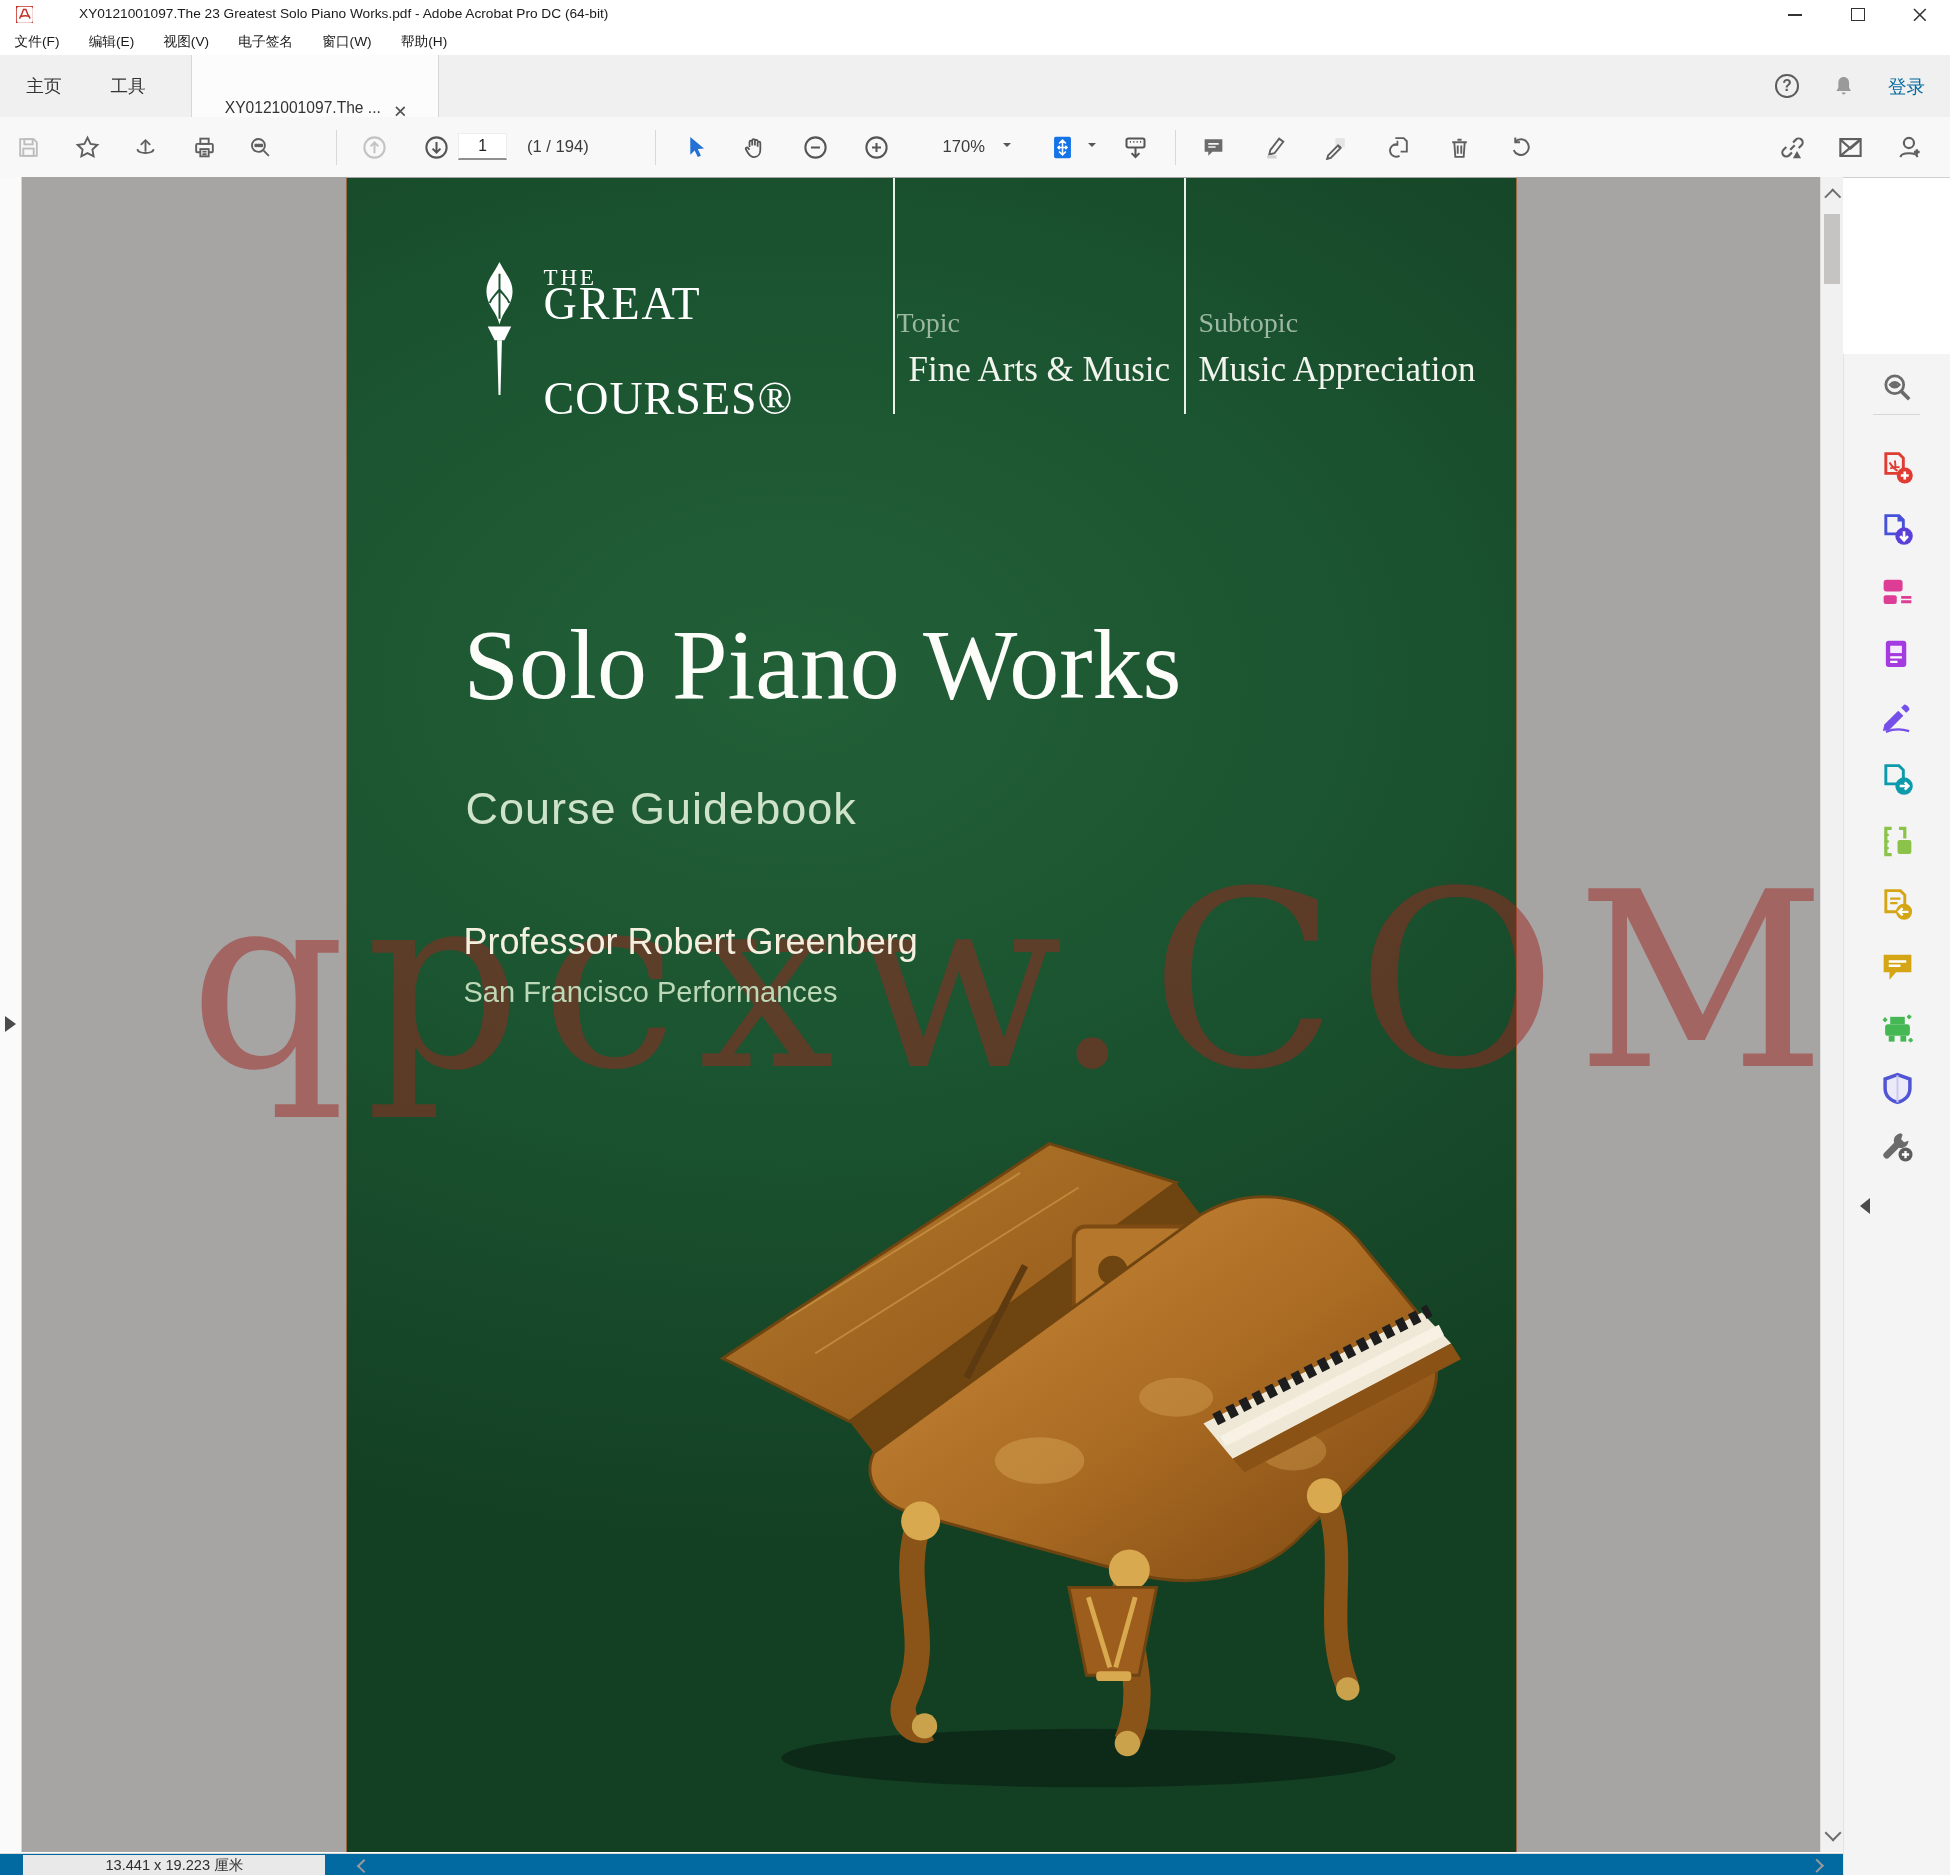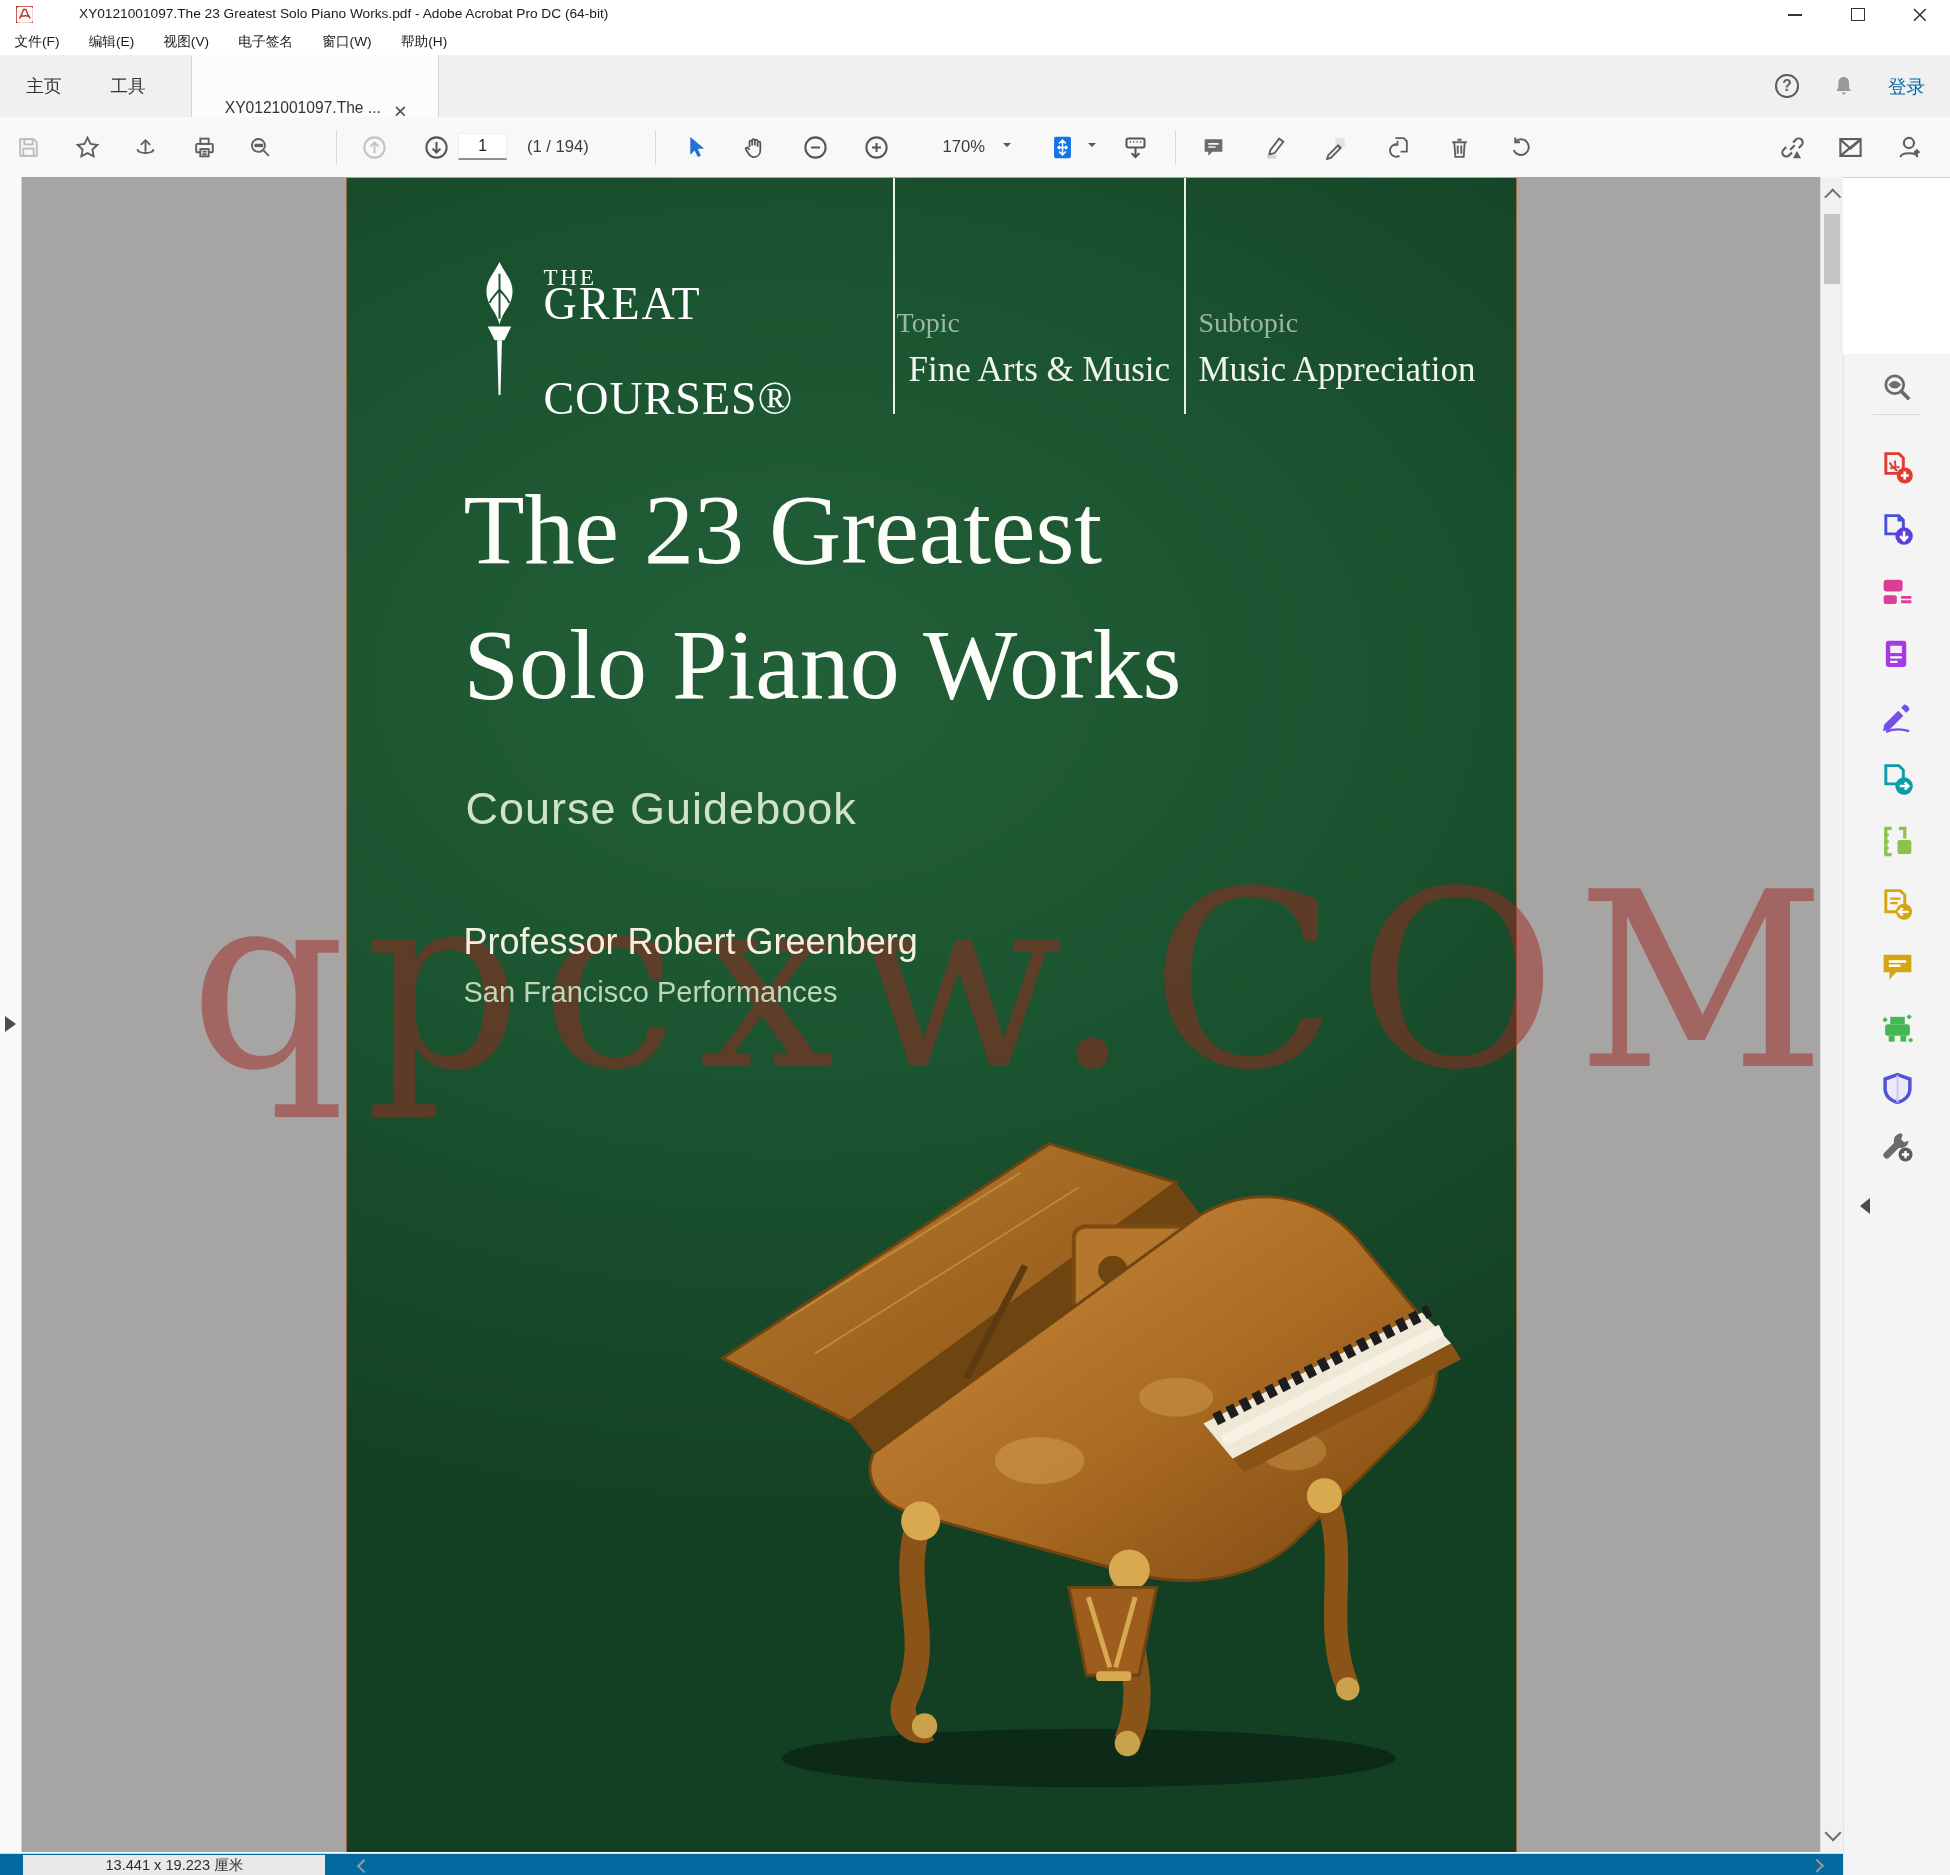--- a/index.html
+++ b/index.html
@@ -313,21 +313,20 @@
       </div>
 
       <div class="vdivider" id="divider-topic"></div>
       <div class="vdivider" id="divider-subtopic"></div>
 
       <div class="topic-label" id="topic-label">Topic</div>
       <div class="topic-value" id="topic-value">Fine Arts &amp; Music</div>
       <div class="topic-label" id="subtopic-label">Subtopic</div>
       <div class="topic-value" id="subtopic-value">Music Appreciation</div>
 
-      <div class="cover-title" id="title1">The 23 Greatest</div>
       <div class="cover-title" id="title2">Solo Piano Works</div>
       <div id="guidebook">Course Guidebook</div>
       <div id="author">Professor Robert Greenberg</div>
       <div id="organization">San Francisco Performances</div>
 
       <div id="piano">
         <svg width="829" height="673" viewBox="0 0 850 690">
           <defs>
             <linearGradient id="woodMain" x1="0" y1="0" x2="1" y2="1">
               <stop offset="0" stop-color="#cd8c3c"></stop>

